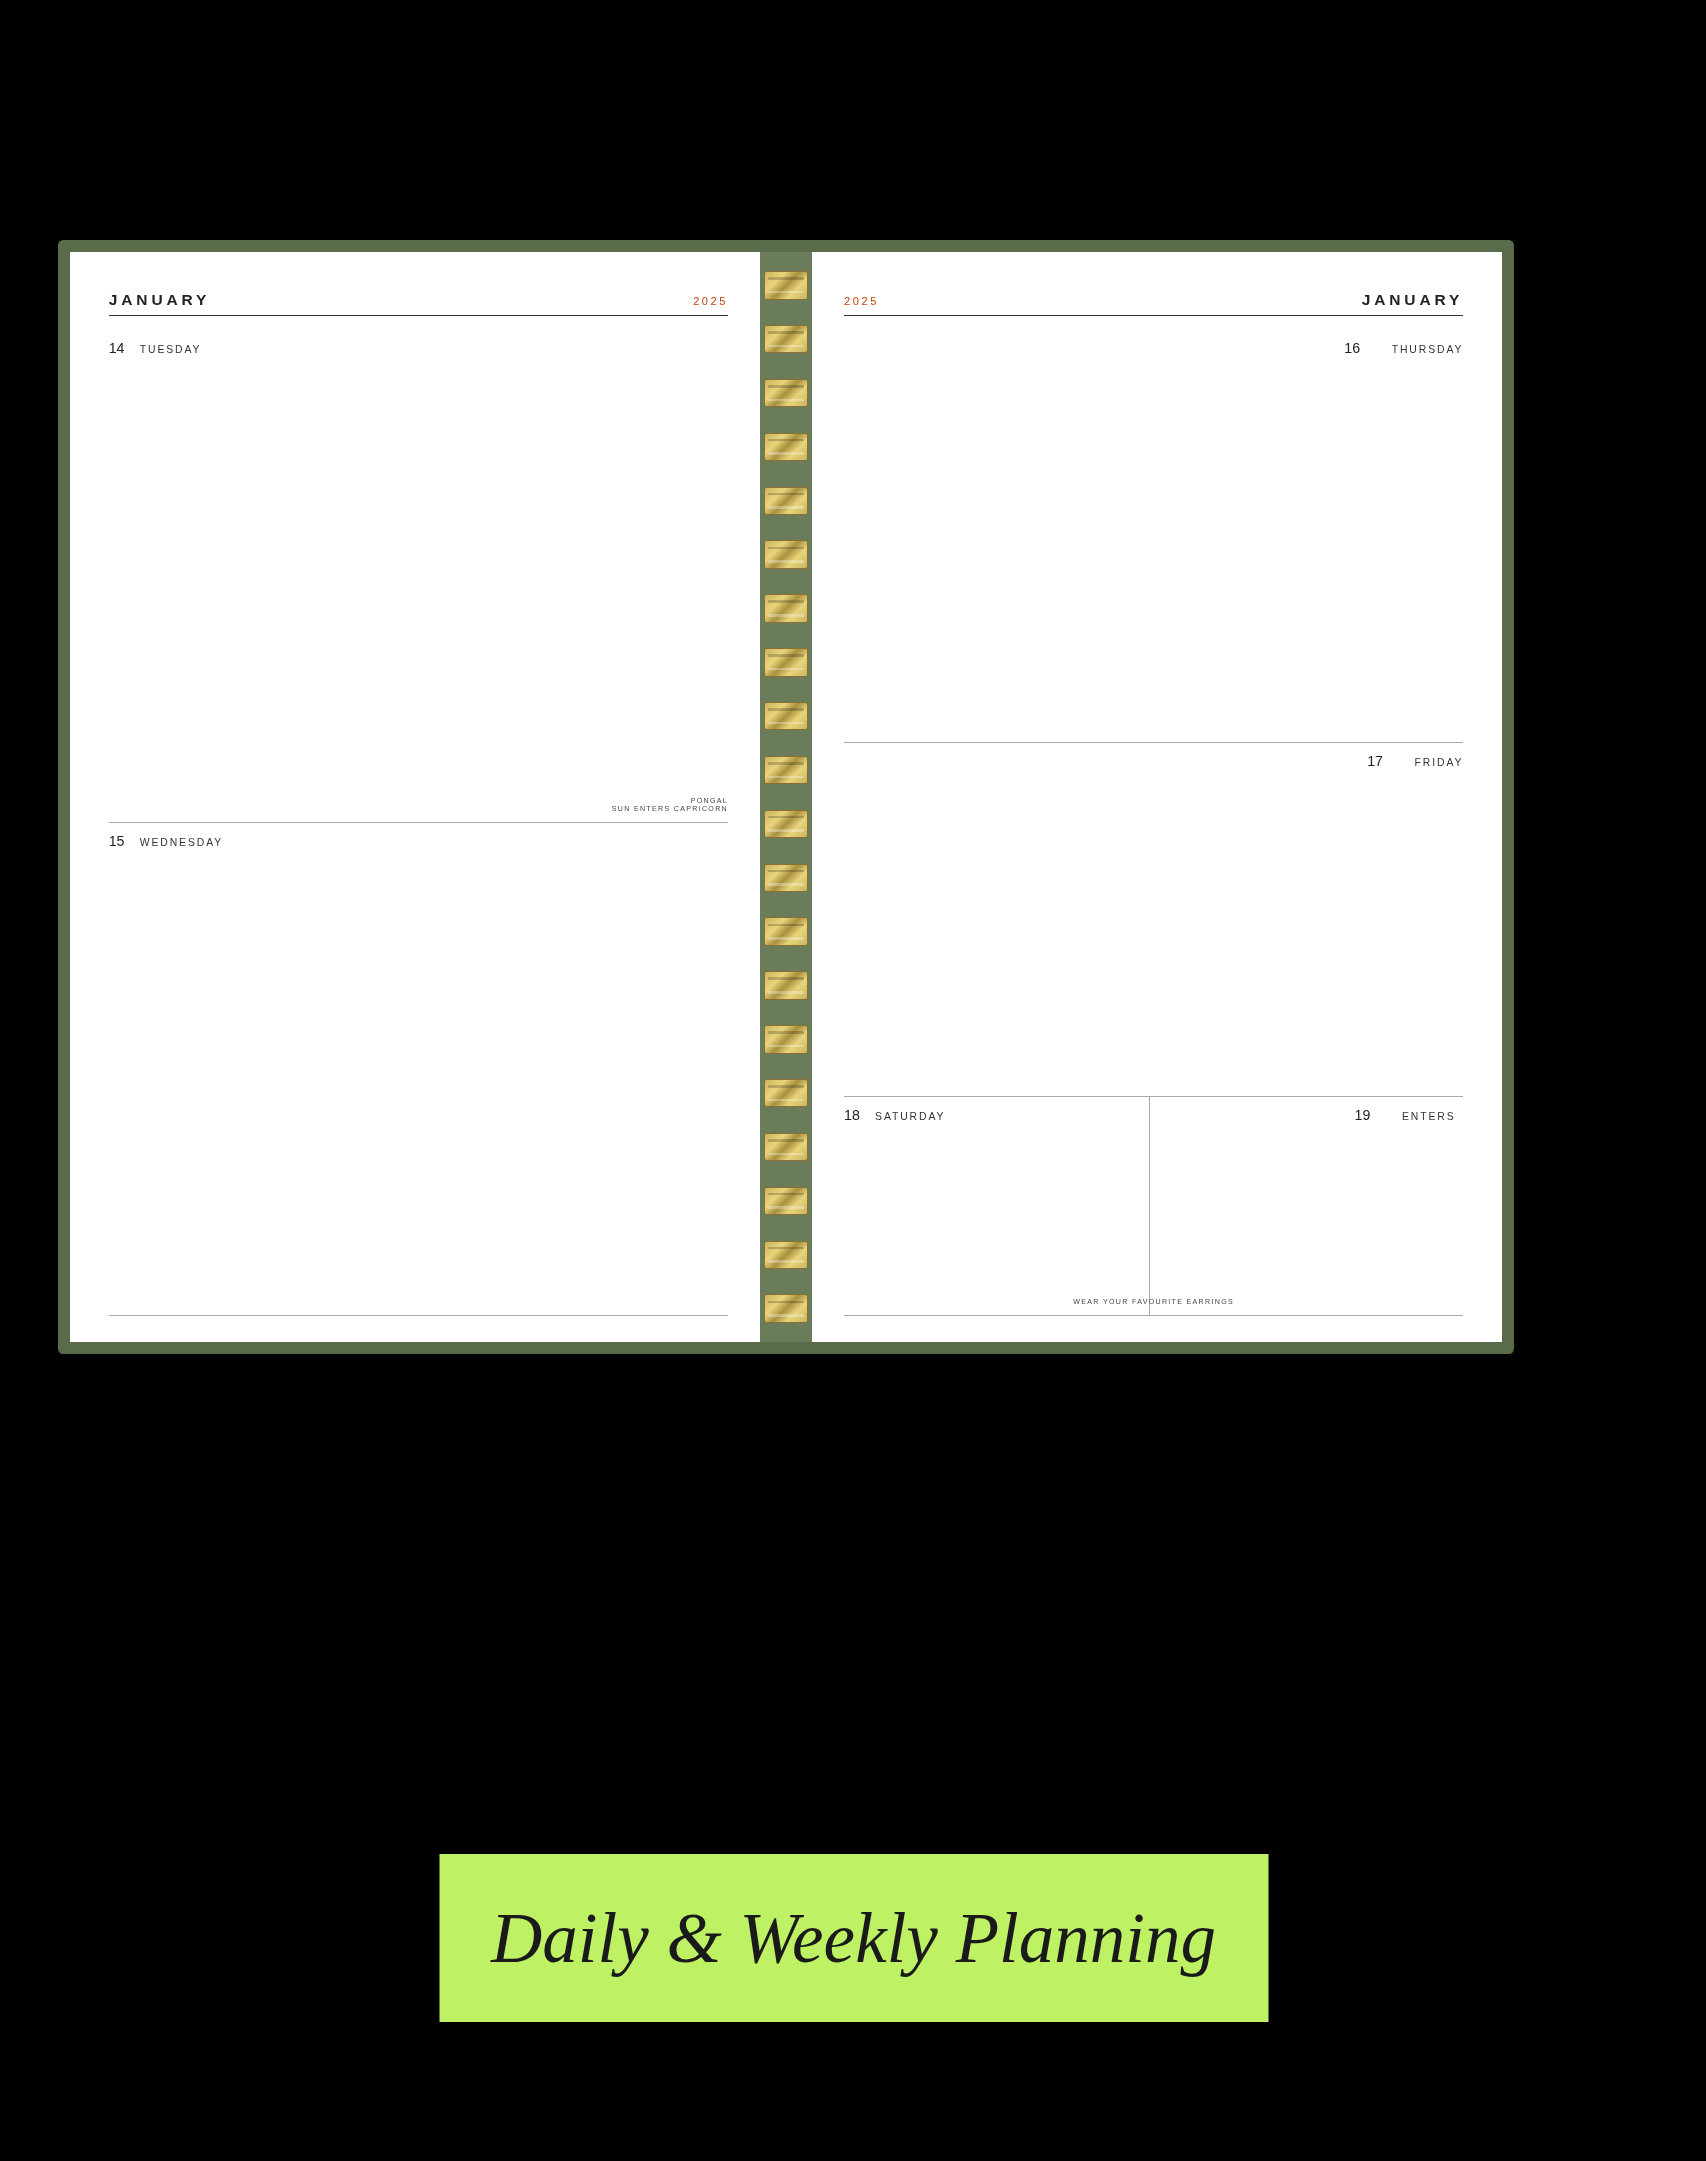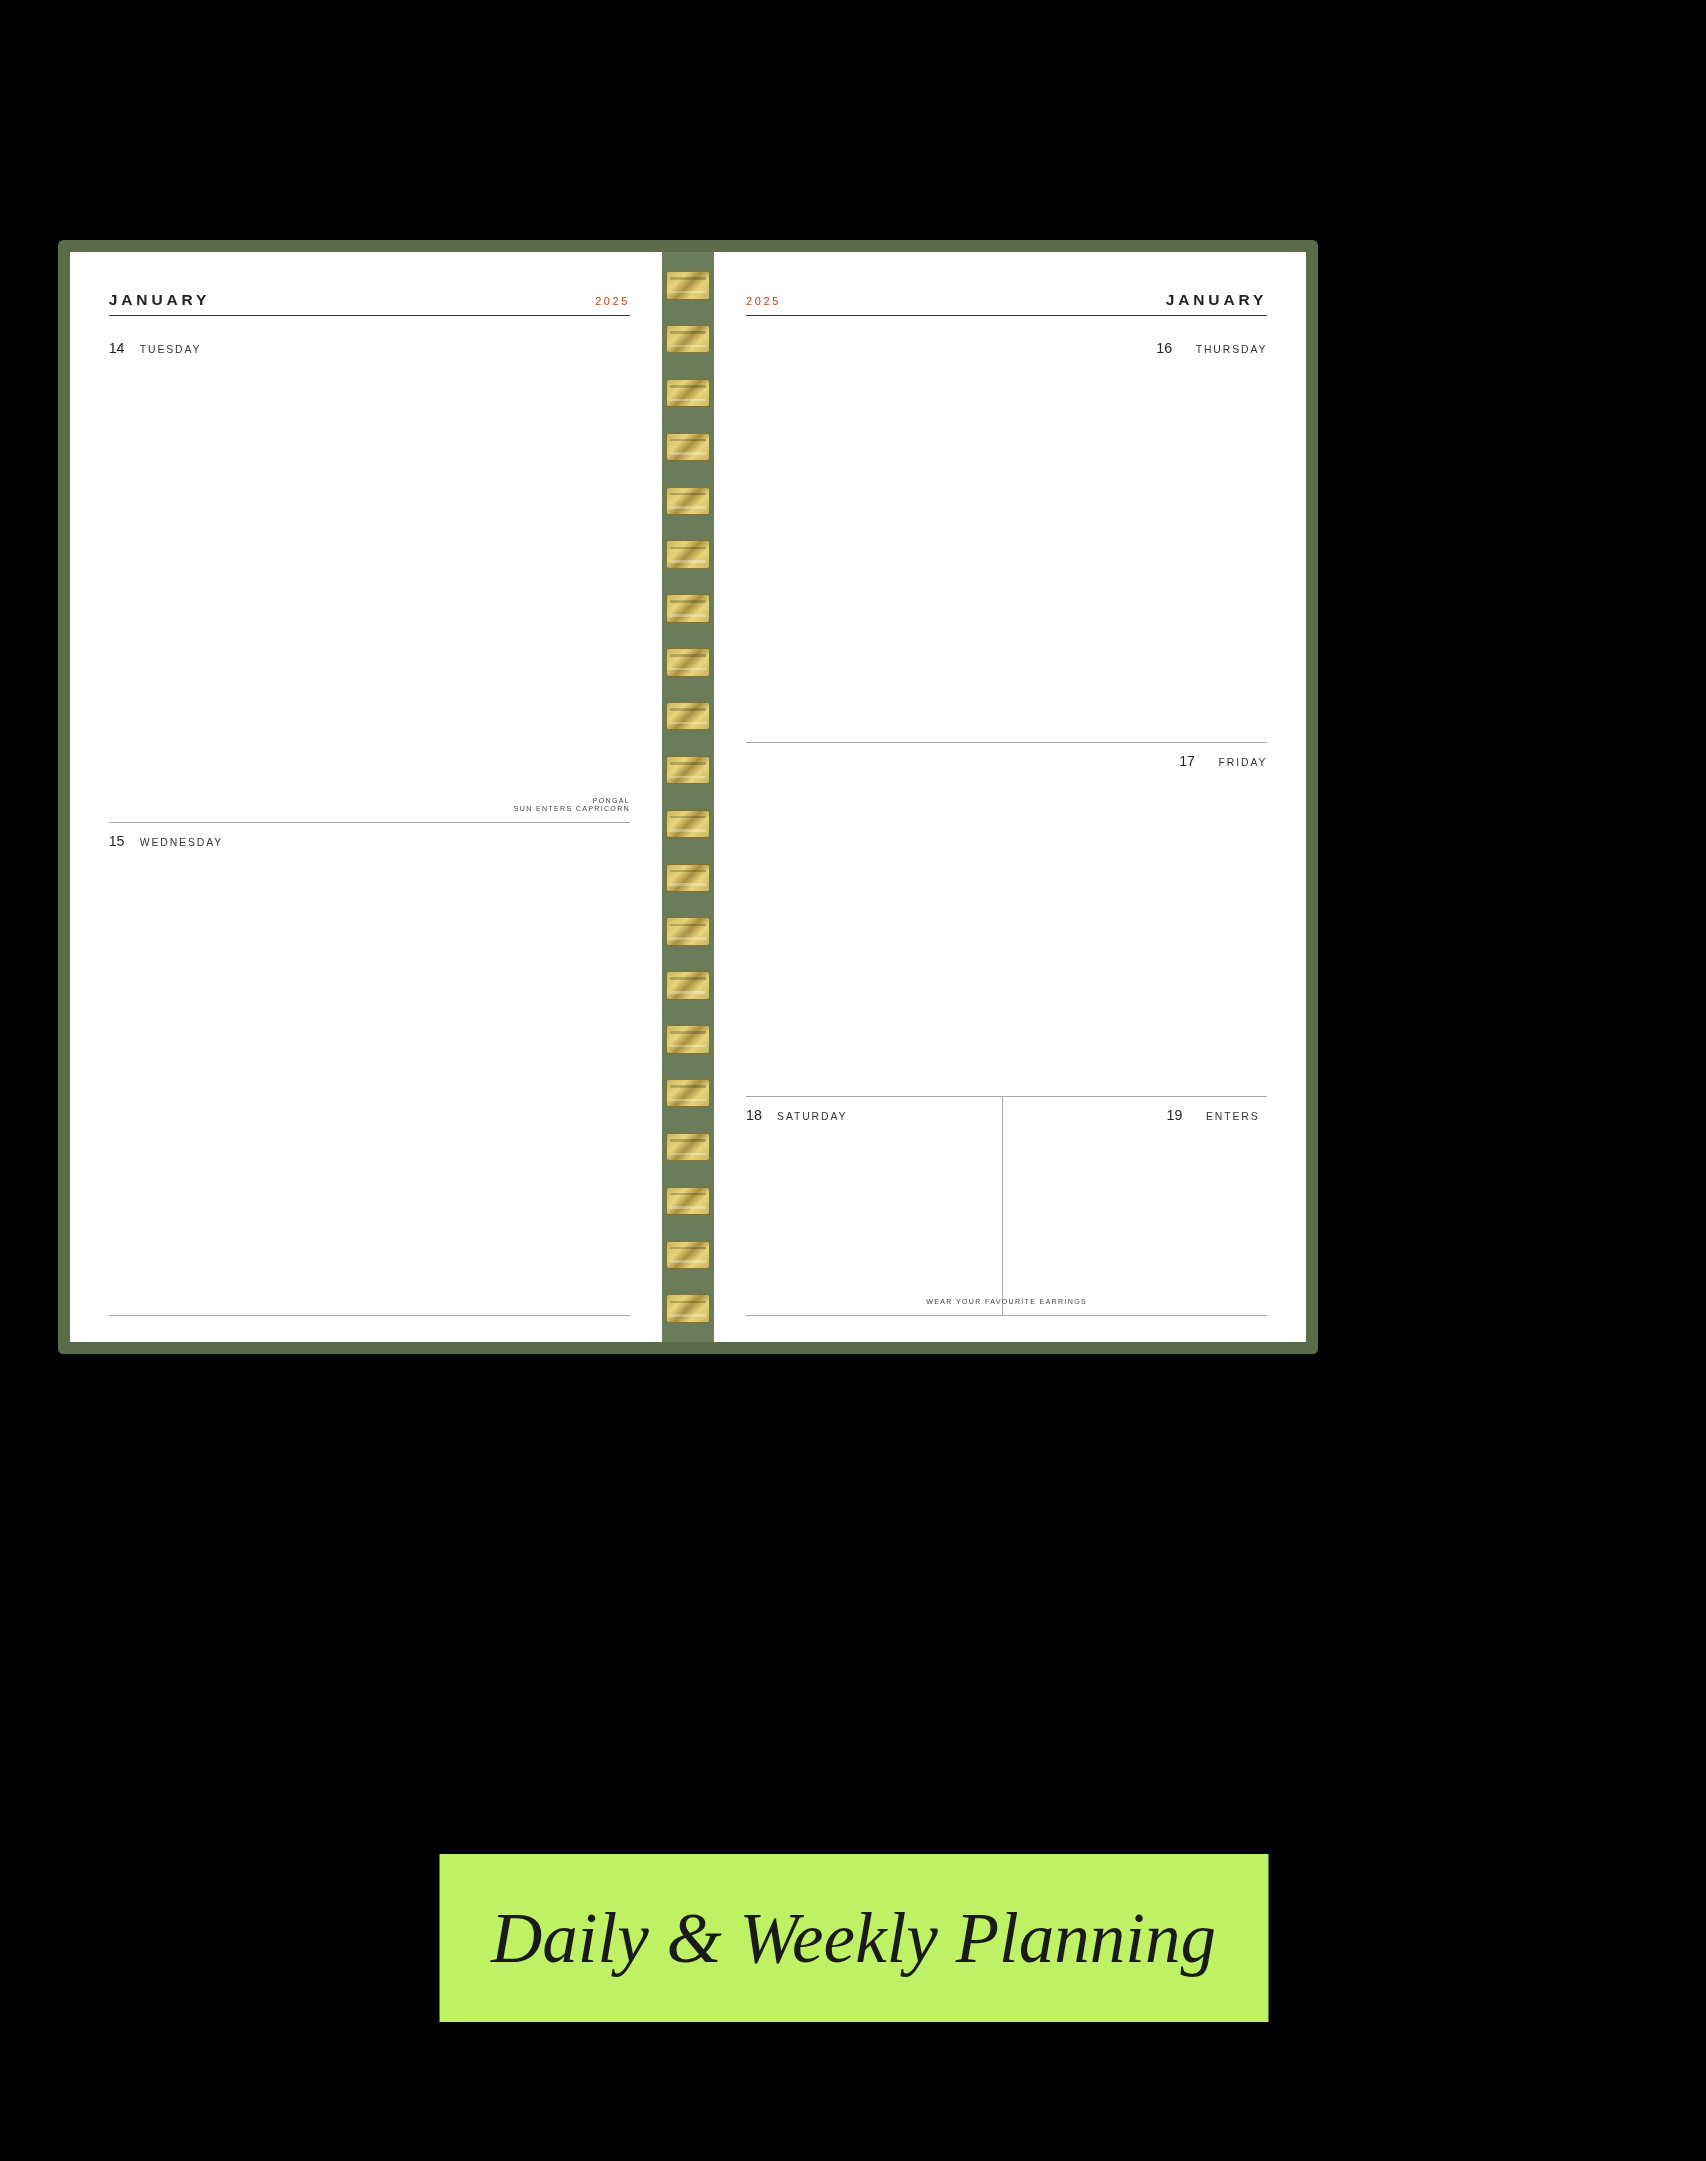--- a/index.html
+++ b/index.html
@@ -10,21 +10,21 @@
       height: 2161px;
       position: relative;
       overflow: hidden;
       font-family: 'Georgia', serif;
     }
 
     .planner-container {
       position: absolute;
       top: 240px;
       left: 58px;
-      width: 1260px;
+      width: 1456px;
       height: 1114px;
       background: #5a6b4a;
       border-radius: 5.2px;
       padding: 11.7px;
       display: flex;
       gap: 0;
     }
 
     .left-page {
       background: #fff;
@@ -203,21 +203,21 @@
 
     .weekend-half:first-child {
       border-right: 0.6px solid #aaa;
       margin-right: 7.8px;
     }
 
     .right-day-header {
       display: flex;
       justify-content: flex-end;
       align-items: baseline;
-      gap: 20px;
+      gap: 28px;
       margin-bottom: 6.5px;
     }
 
     .bottom-note {
       position: absolute;
       bottom: 9px;
       right: 0;
       left: 0;
       font-family: 'Arial', sans-serif;
       font-size: 7.1px;

